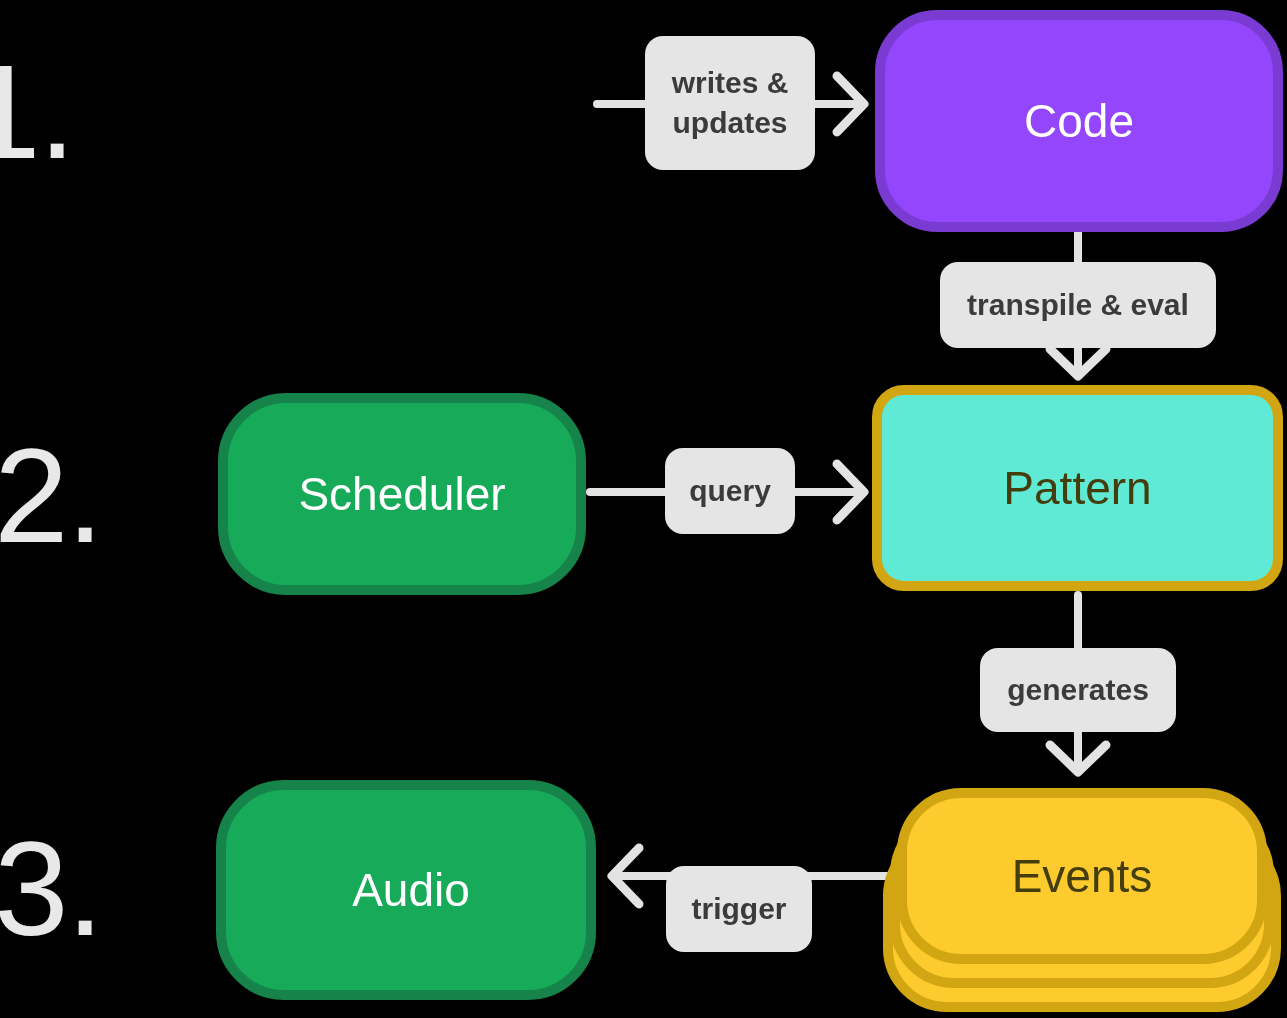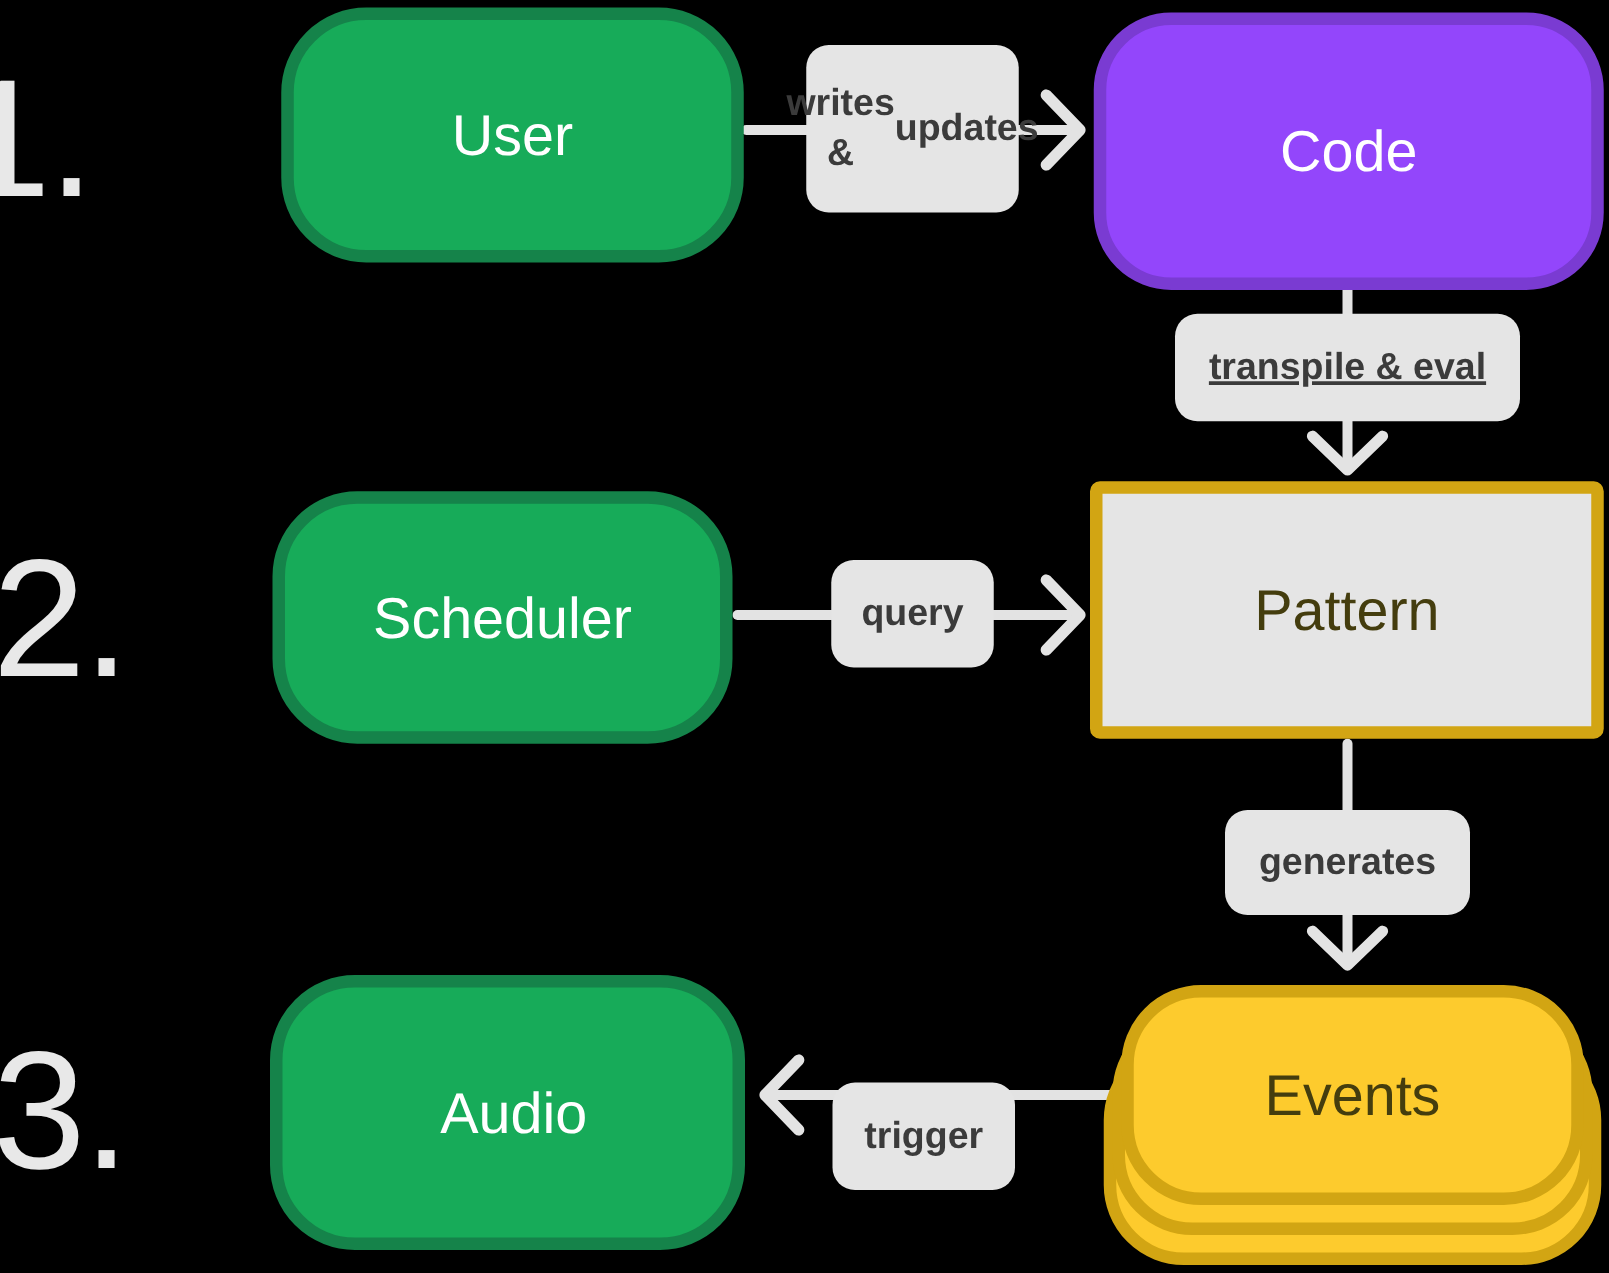--- a/index.html
+++ b/index.html
@@ -49,42 +49,42 @@
     border-radius: 68px;
     color: #FFFFFF;
   }
   .node-purple {
     background: #9346FB;
     border-color: #7A3BD2;
     border-radius: 62px;
     color: #FFFFFF;
   }
   .node-yellow {
-    background: #e5e5e5;
+    background: #5eead4;
     border-color: #D2A513;
-    border-radius: 8px;
+    border-radius: 32px;
     color: #443D0E;
   }
   .stack-card {
     position: absolute;
     box-sizing: border-box;
     border: 10px solid #D2A513;
     background: #FDCB2D;
     border-radius: 64px;
   }
 
   .edge-label {
     position: absolute;
     background: #E5E5E5;
     border-radius: 18px;
     color: #3B3B3B;
     font-size: 30px;
     font-weight: 700;
     display: flex;
-    flex-direction: row;
+    flex-direction: column;
     align-items: center;
     justify-content: center;
     text-align: center;
     line-height: 1.35;
   }
 
   svg .edge-line {
     stroke: #E3E3E3;
     stroke-width: 8;
     stroke-linecap: round;
@@ -123,23 +123,20 @@
     <g>
       <line class="edge-line" x1="888" y1="876" x2="618" y2="876"></line>
       <polyline class="edge-head" points="639,848 612,876 639,904"></polyline>
     </g>
   </svg>
 
   <div class="step-number" style="left:-34px; top:45px;">1.</div>
   <div class="step-number" style="left:-6px; top:429px;">2.</div>
   <div class="step-number" style="left:-6px; top:822px;">3.</div>
 
-  <div class="node node-green" style="left:225px; top:6px; width:370px; height:204px;">
-    <span>User</span>
-  </div>
   <div class="node node-purple" style="left:875px; top:10px; width:408px; height:222px;">
     <span>Code</span>
   </div>
 
   <div class="node node-green" style="left:218px; top:393px; width:368px; height:202px;">
     <span>Scheduler</span>
   </div>
   <div class="node node-yellow" style="left:872px; top:385px; width:411px; height:206px;">
     <span>Pattern</span>
   </div>
@@ -151,21 +148,21 @@
   <div class="stack-card" style="left:883px; top:832px; width:398px; height:180px;"></div>
   <div class="stack-card" style="left:890px; top:810px; width:384px; height:178px;"></div>
   <div class="node node-yellow stack-card" style="left:897px; top:788px; width:370px; height:176px;align-items:center;">
     <span>Events</span>
   </div>
 
   <div class="edge-label" style="left:645px; top:36px; width:170px; height:134px;">
     <span>writes &amp;</span>
     <span>updates</span>
   </div>
-  <div class="edge-label" style="left:940px; top:251px; width:276px; height:86px;text-decoration:underline;">
+  <div class="edge-label" style="left:940px; top:262px; width:276px; height:86px;">
     <span>transpile &amp; eval</span>
   </div>
   <div class="edge-label" style="left:665px; top:448px; width:130px; height:86px;">
     <span>query</span>
   </div>
   <div class="edge-label" style="left:980px; top:648px; width:196px; height:84px;">
     <span>generates</span>
   </div>
   <div class="edge-label" style="left:666px; top:866px; width:146px; height:86px;">
     <span>trigger</span>

